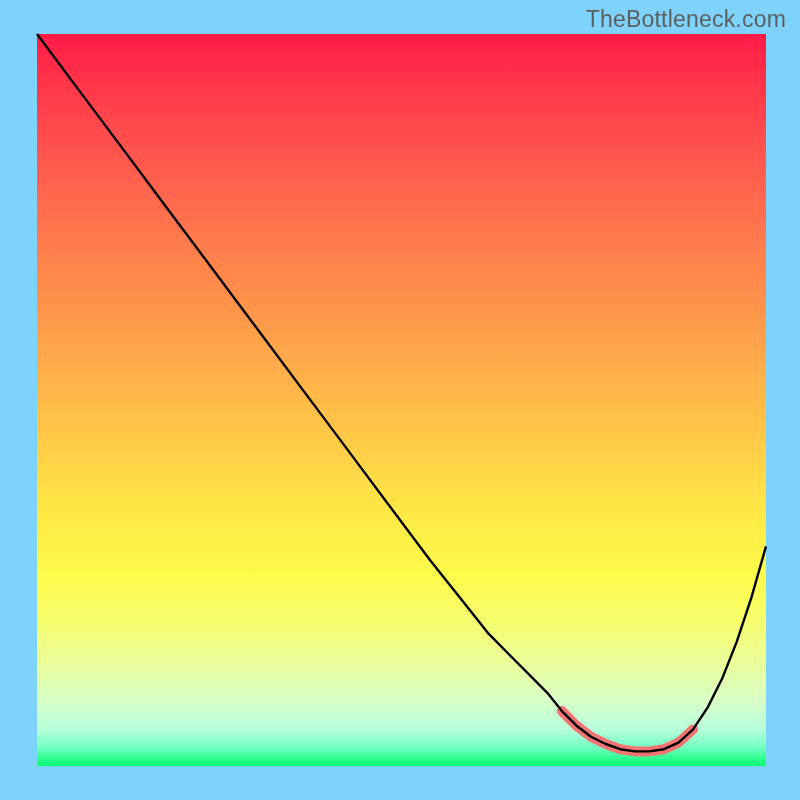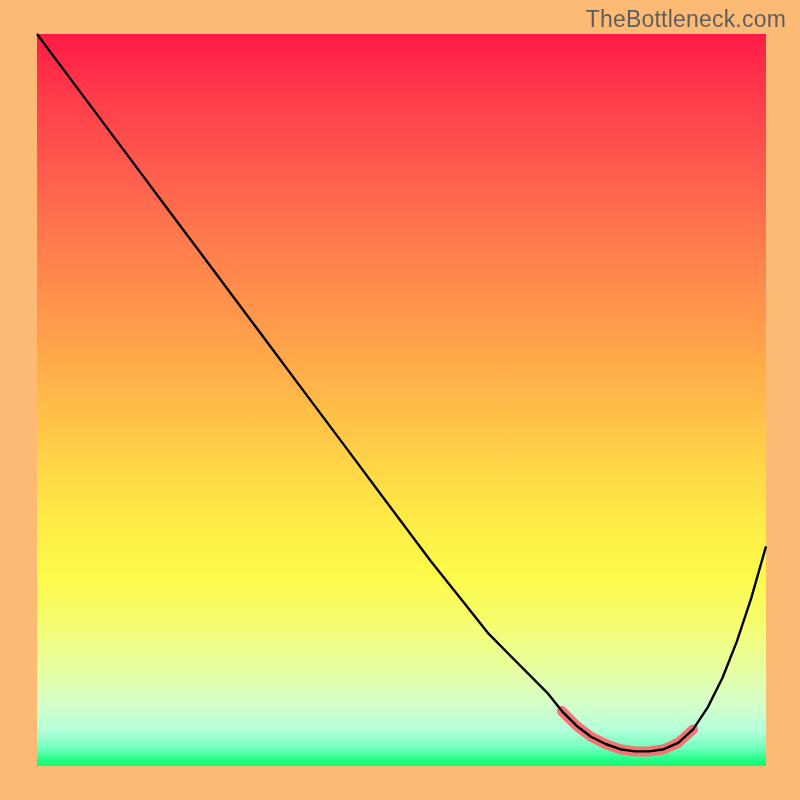--- a/index.html
+++ b/index.html
@@ -10,21 +10,21 @@
     background: #000;
     overflow: hidden;
     font-family: Arial, Helvetica, sans-serif;
   }
   .frame {
     position: absolute;
     left: 0;
     top: 0;
     width: 800px;
     height: 800px;
-    background: #fdba74;
+    background: #7dd3fc;
   }
   .plot {
     position: absolute;
     left: 37px;
     top: 34px;
     width: 729px;
     height: 732px;
     background: linear-gradient(to bottom,
       #ff1a46 0%,
       #ff3a4a 8%,

